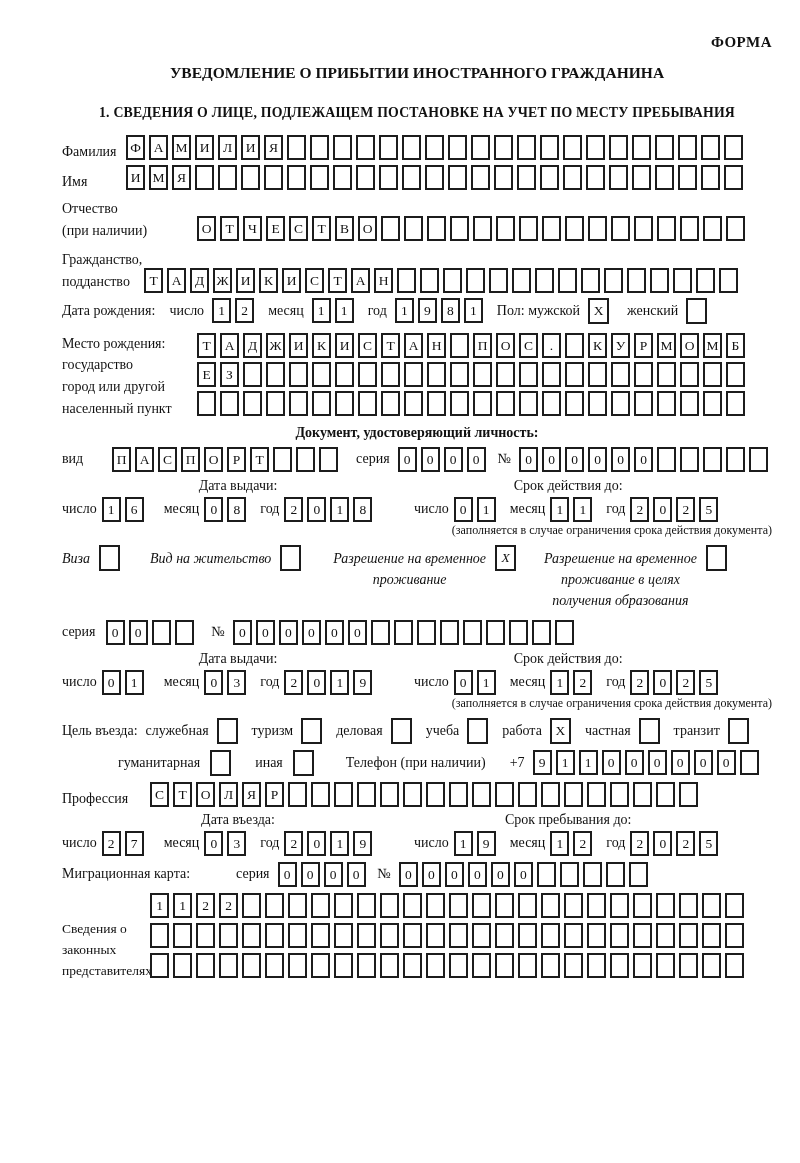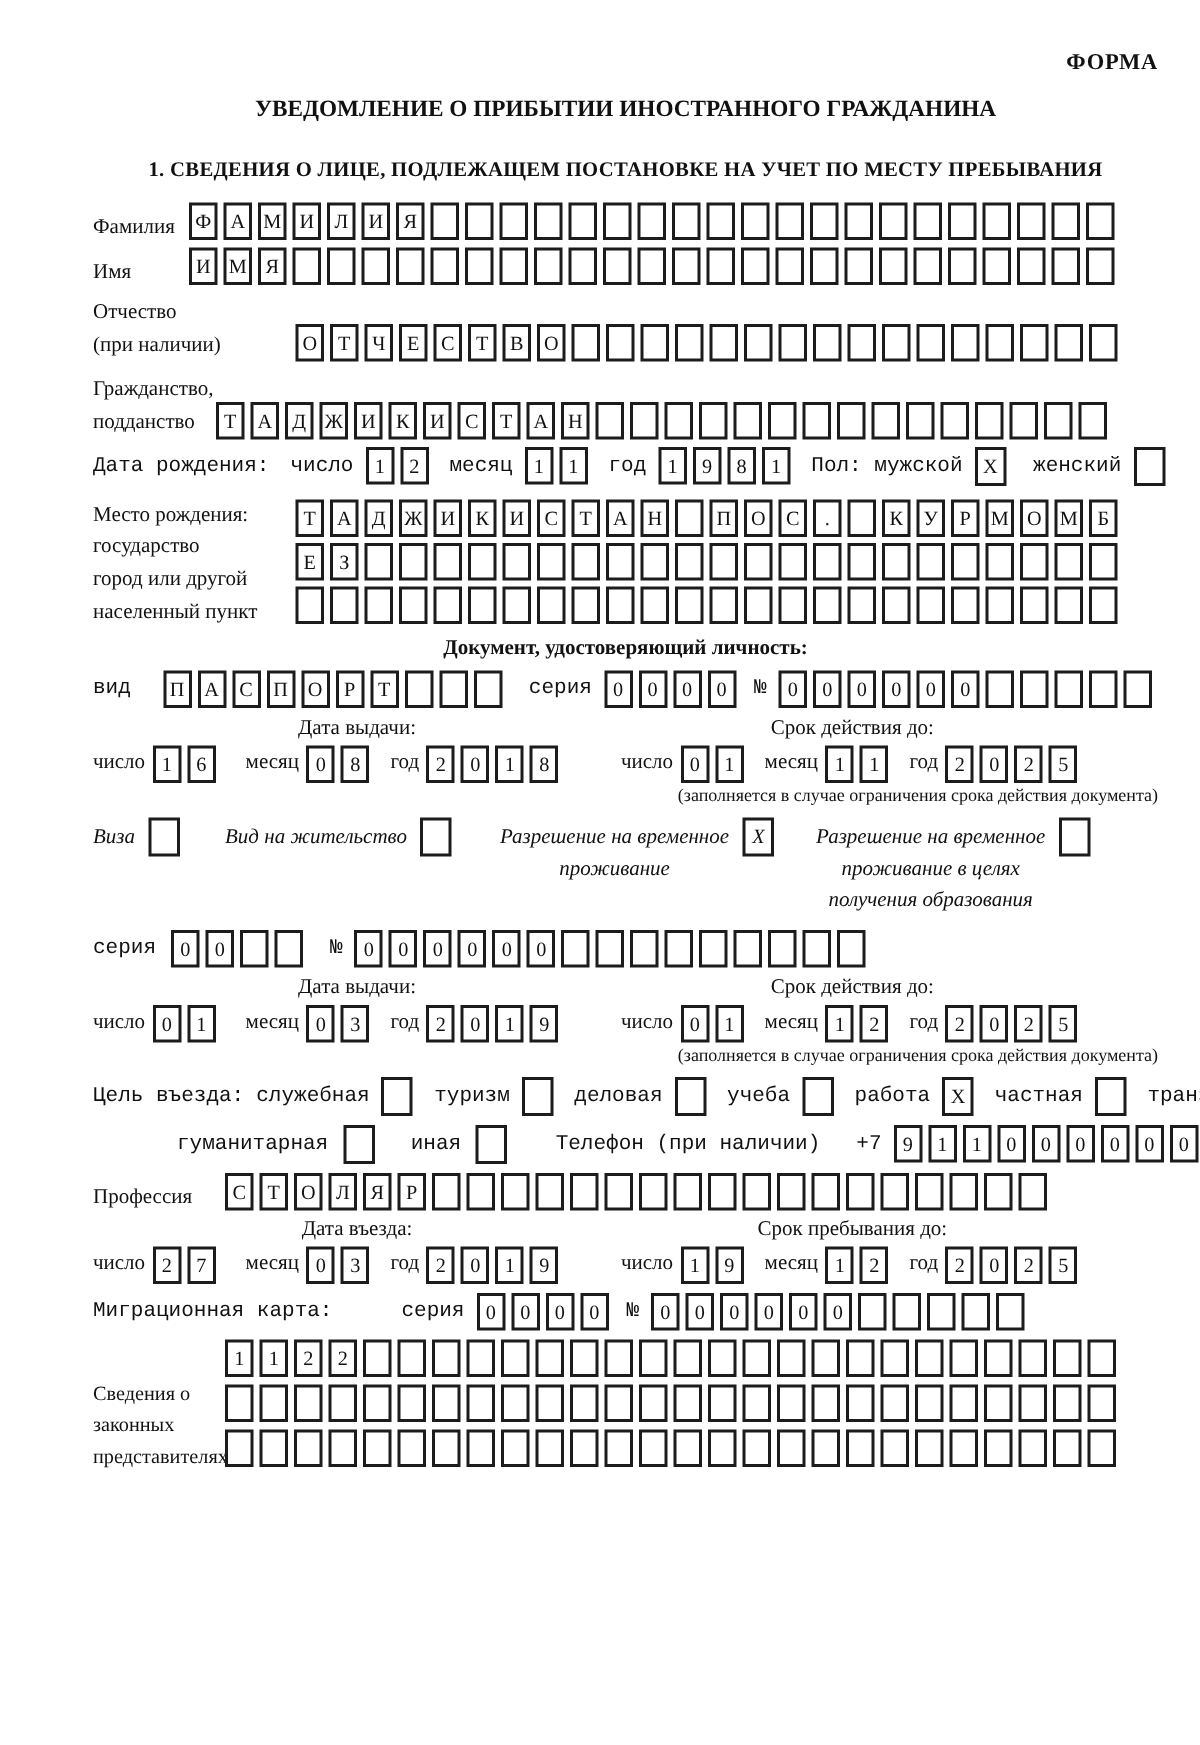--- a/index.html
+++ b/index.html
@@ -33,21 +33,21 @@
   .dline{display:flex;align-items:center;}
   .dline .lbl{padding-top:0;margin-right:5px;}
   .note{text-align:right;font-size:12px;margin:1px 0 7px 0;}
   
   .permrow{display:flex;align-items:flex-start;margin:3px 0 9px 0;font-style:italic;}
   .pitem{display:flex;align-items:flex-start;}
   .plbl{text-align:center;line-height:1.5;margin-right:9px;padding-top:3px;}
   .para{line-height:1.9;}
   
   .inlinerow{display:flex;align-items:center;margin-bottom:6px;}
-  .inlinerow .lbl{padding-top:0;font-family:Liberation Mono, monospace;}
+  .inlinerow .lbl{padding-top:0;}
 </style>
 </head>
 <body>
 
 <div class="page">
 
 
   <div class="forma">ФОРМА</div>
 
   <div class="title">

